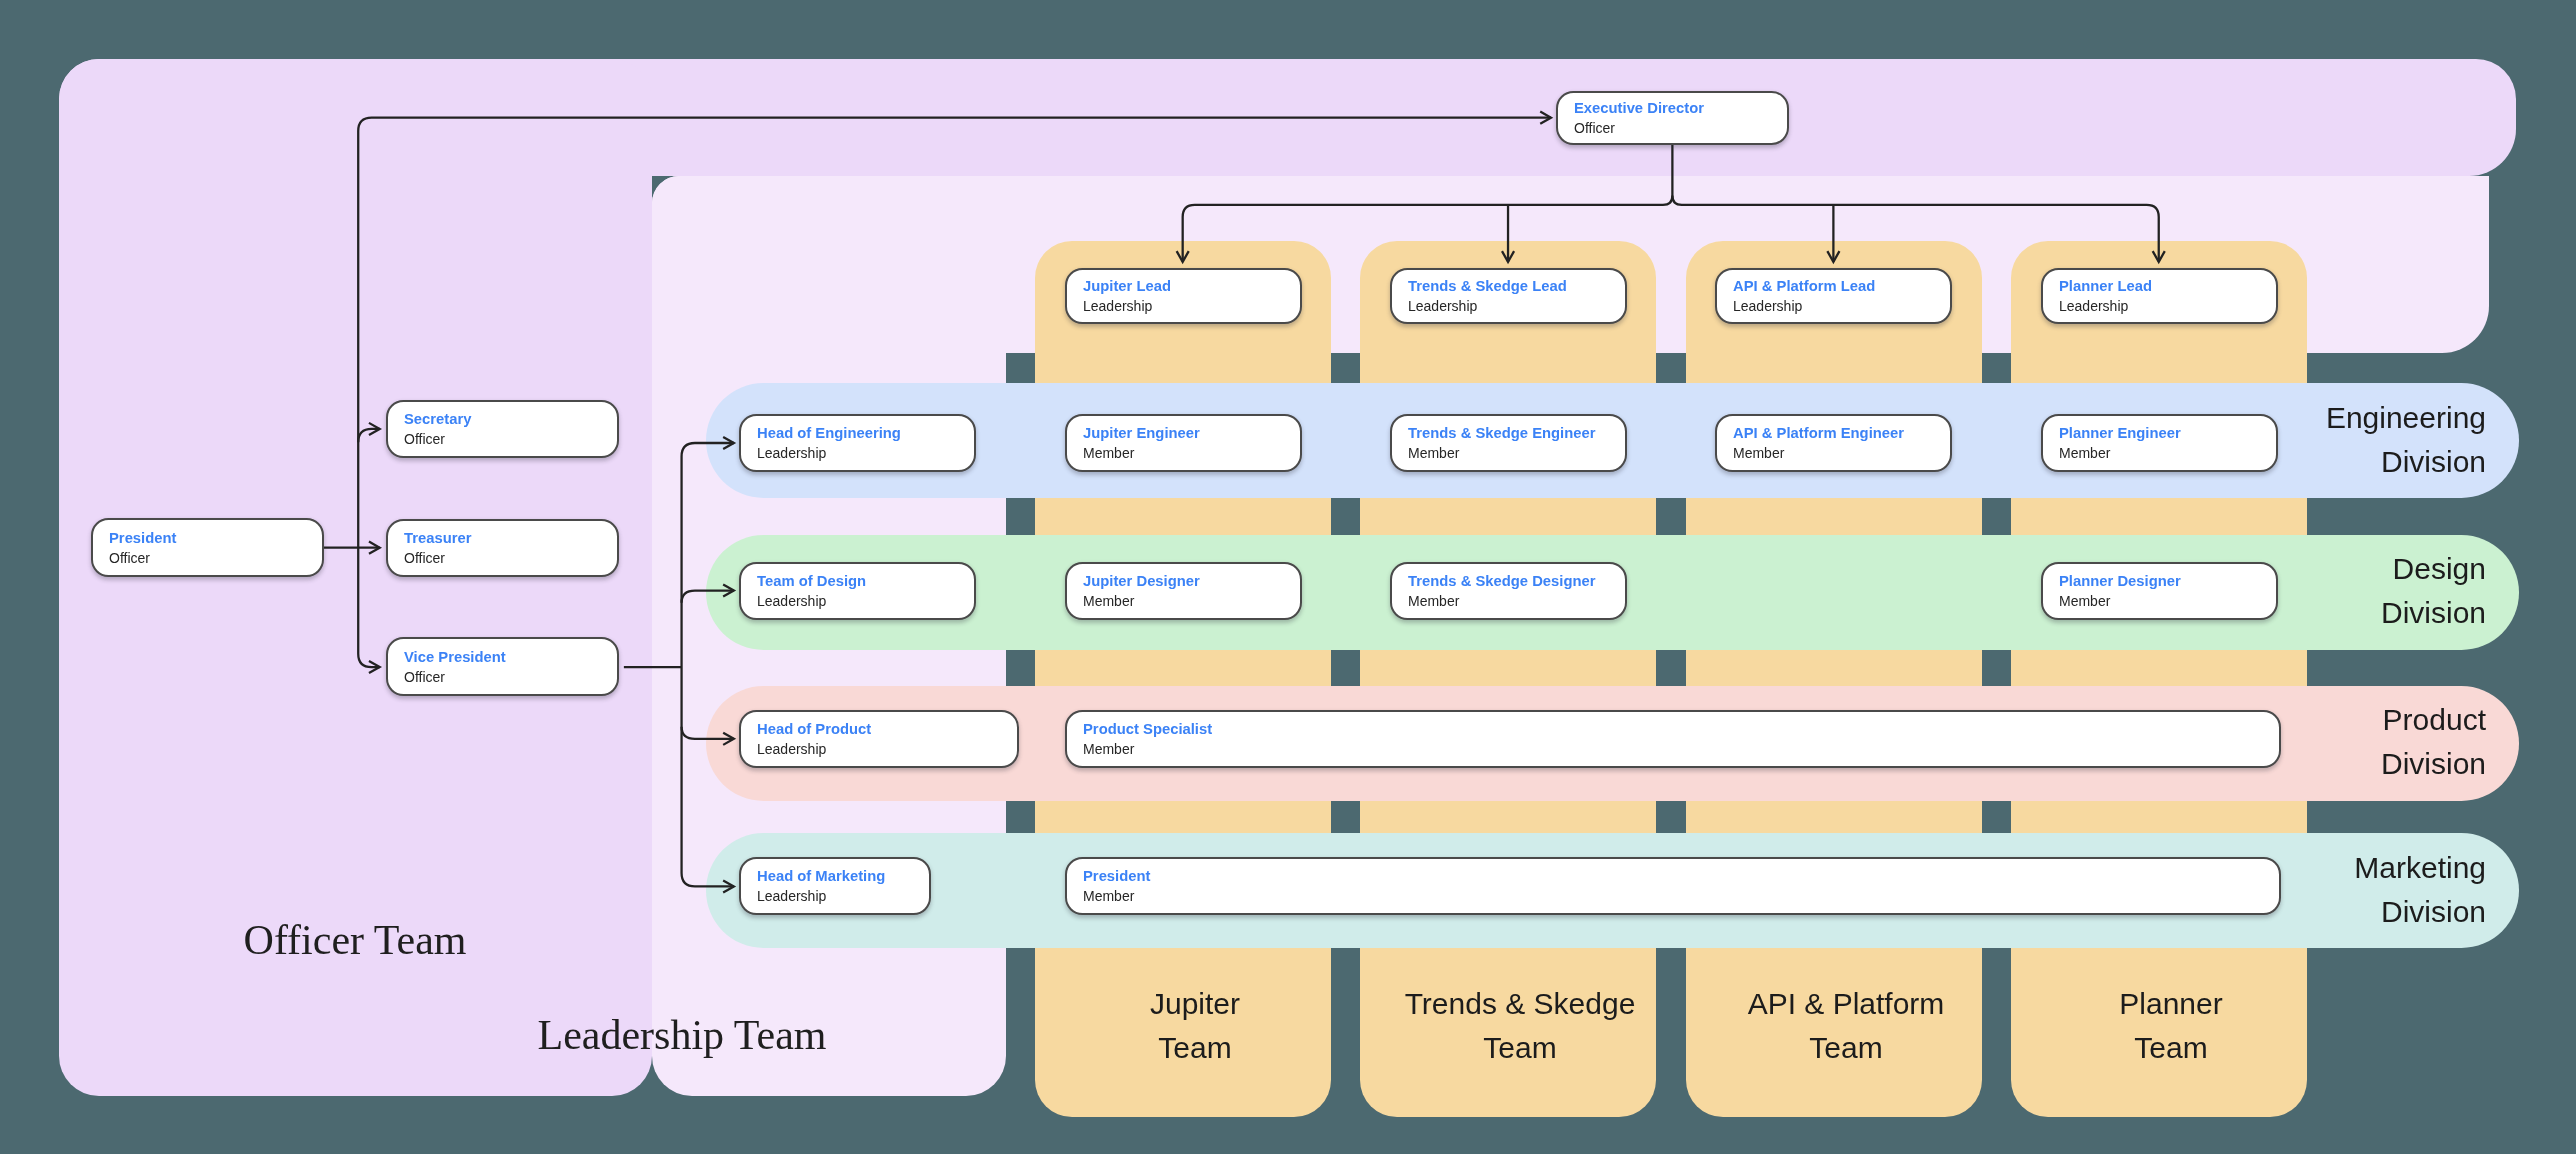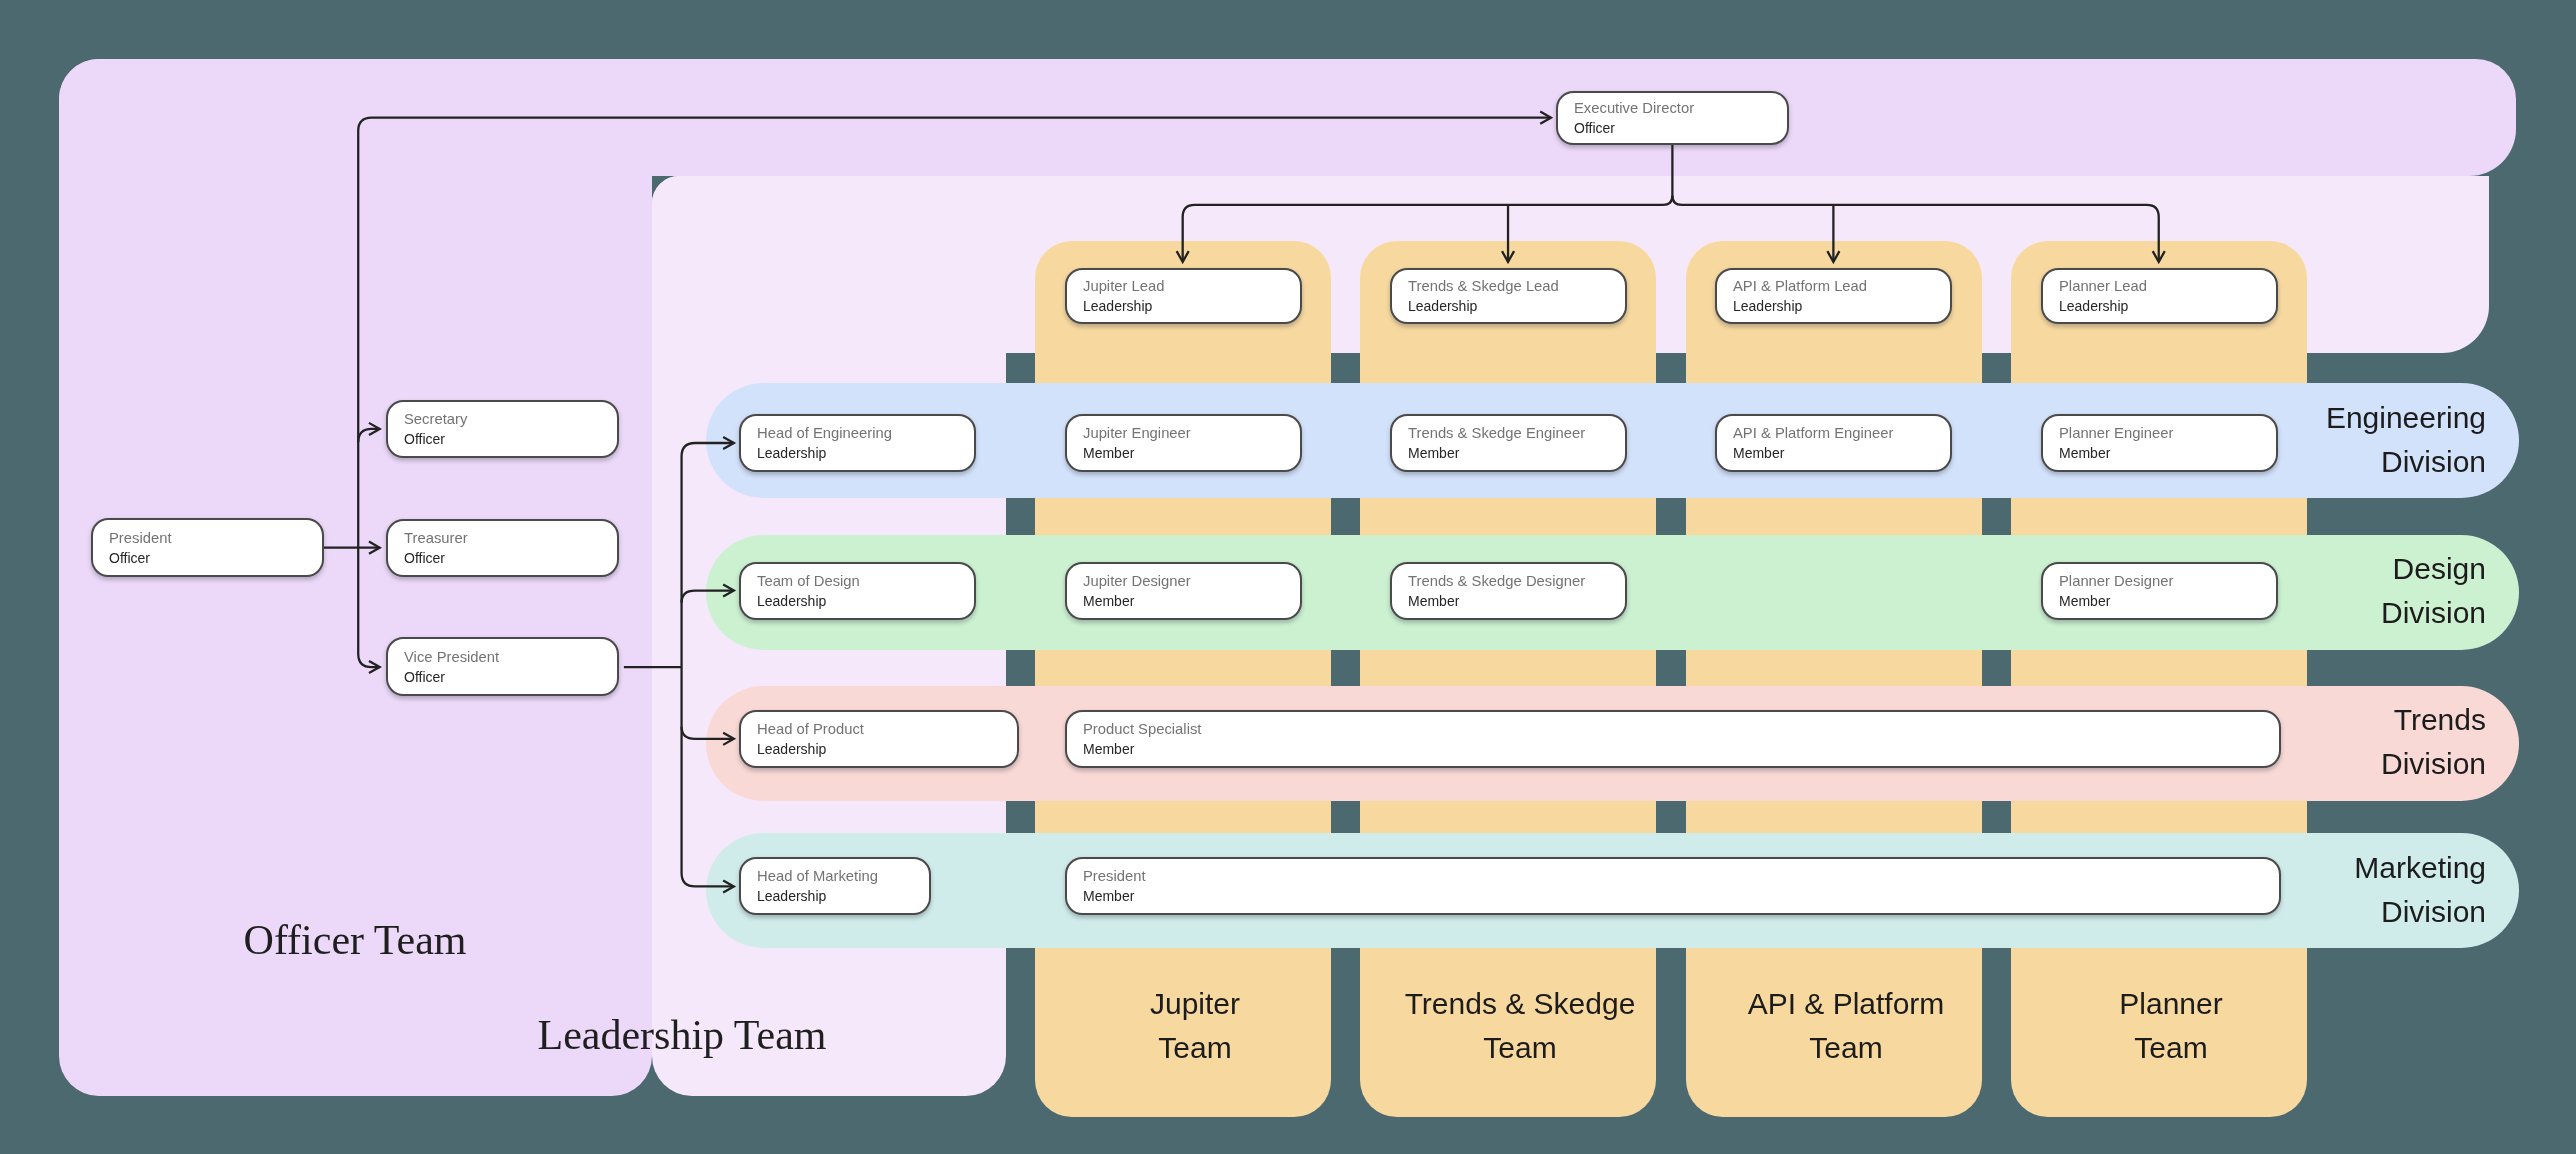--- a/index.html
+++ b/index.html
@@ -29,21 +29,21 @@
   .band-mar{top:833px;background:#d0ecea;}
   .div-label{position:absolute;right:90px;width:402px;text-align:right;
              font-size:30px;line-height:44px;color:#1c1c1c;z-index:6;}
   .div-label span{display:block;}
   
   svg.wires{position:absolute;left:0;top:0;z-index:5;}
   
   .node{position:absolute;background:#ffffff;border:2px solid #4a4a4a;border-radius:17.4px;
         box-sizing:border-box;display:flex;flex-direction:column;justify-content:center;
         padding:1.3px 16px 0 16px;box-shadow:0 2.7px 4px rgba(40,40,55,.28);z-index:10;}
-  .node .title{font-size:14.8px;font-weight:400;color:#737373;line-height:21px;white-space:nowrap;}
+  .node .title{font-size:14.8px;font-weight:700;color:#3b82f6;line-height:21px;white-space:nowrap;}
   .node .sub{font-size:14px;font-weight:400;color:#262626;line-height:19.5px;white-space:nowrap;}
   
   .big-label{position:absolute;width:470px;text-align:center;font-size:42px;line-height:48px;
              color:#1f1f1f;z-index:6;font-family:Liberation Serif, serif;}
   .lbl-officer{left:120px;top:916px;}
   .lbl-leadership{left:447px;top:1011px;}
 </style>
 </head>
 <body>
 
@@ -84,21 +84,21 @@
 
 <div class="div-label" style="top:396px">
   <span>Engineering</span>
   <span>Division</span>
 </div>
 <div class="div-label" style="top:547px">
   <span>Design</span>
   <span>Division</span>
 </div>
 <div class="div-label" style="top:698px">
-  <span>Trends</span>
+  <span>Product</span>
   <span>Division</span>
 </div>
 <div class="div-label" style="top:846px">
   <span>Marketing</span>
   <span>Division</span>
 </div>
 
 <svg class="wires" width="2576" height="1155" viewBox="0 0 3840 1721">
   <defs>
     <marker id="arr" markerUnits="userSpaceOnUse" markerWidth="34" markerHeight="34" refX="24" refY="17" orient="auto">

